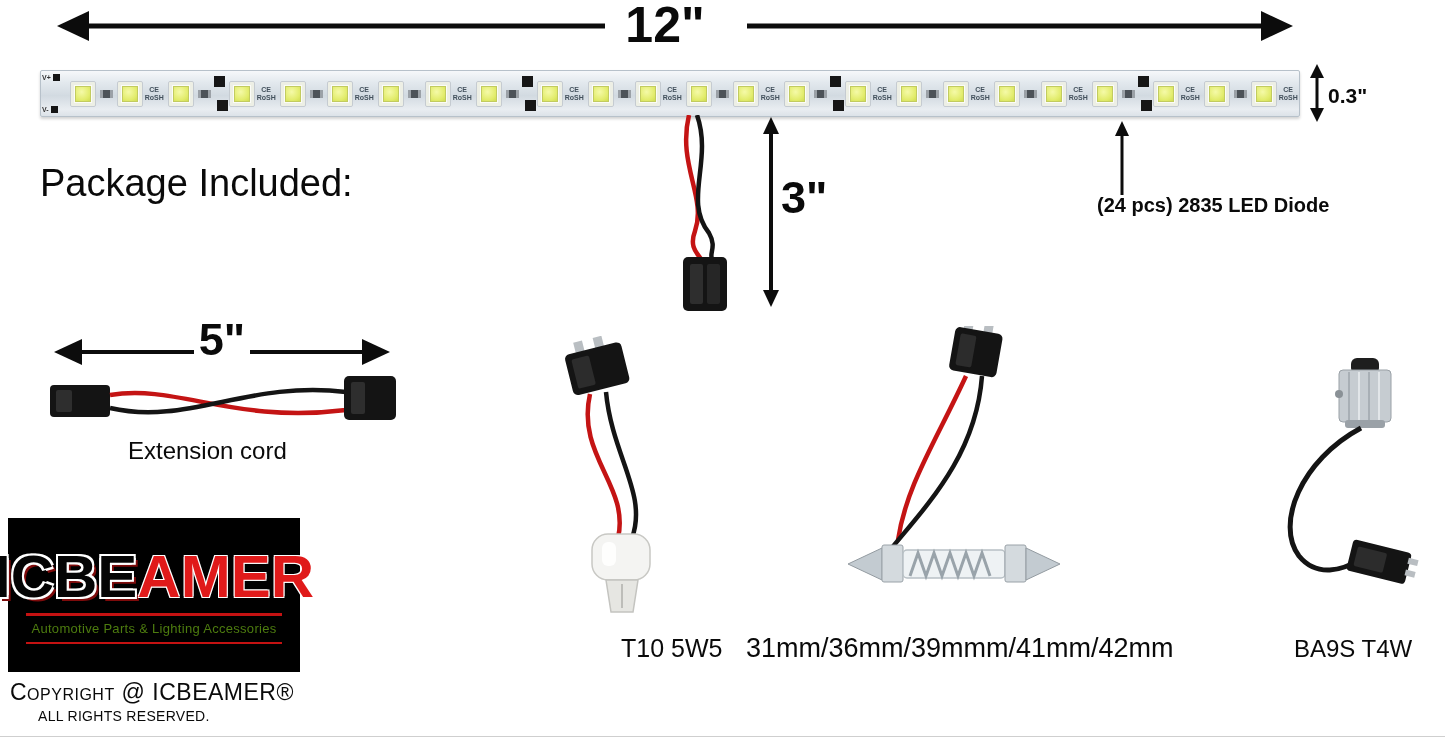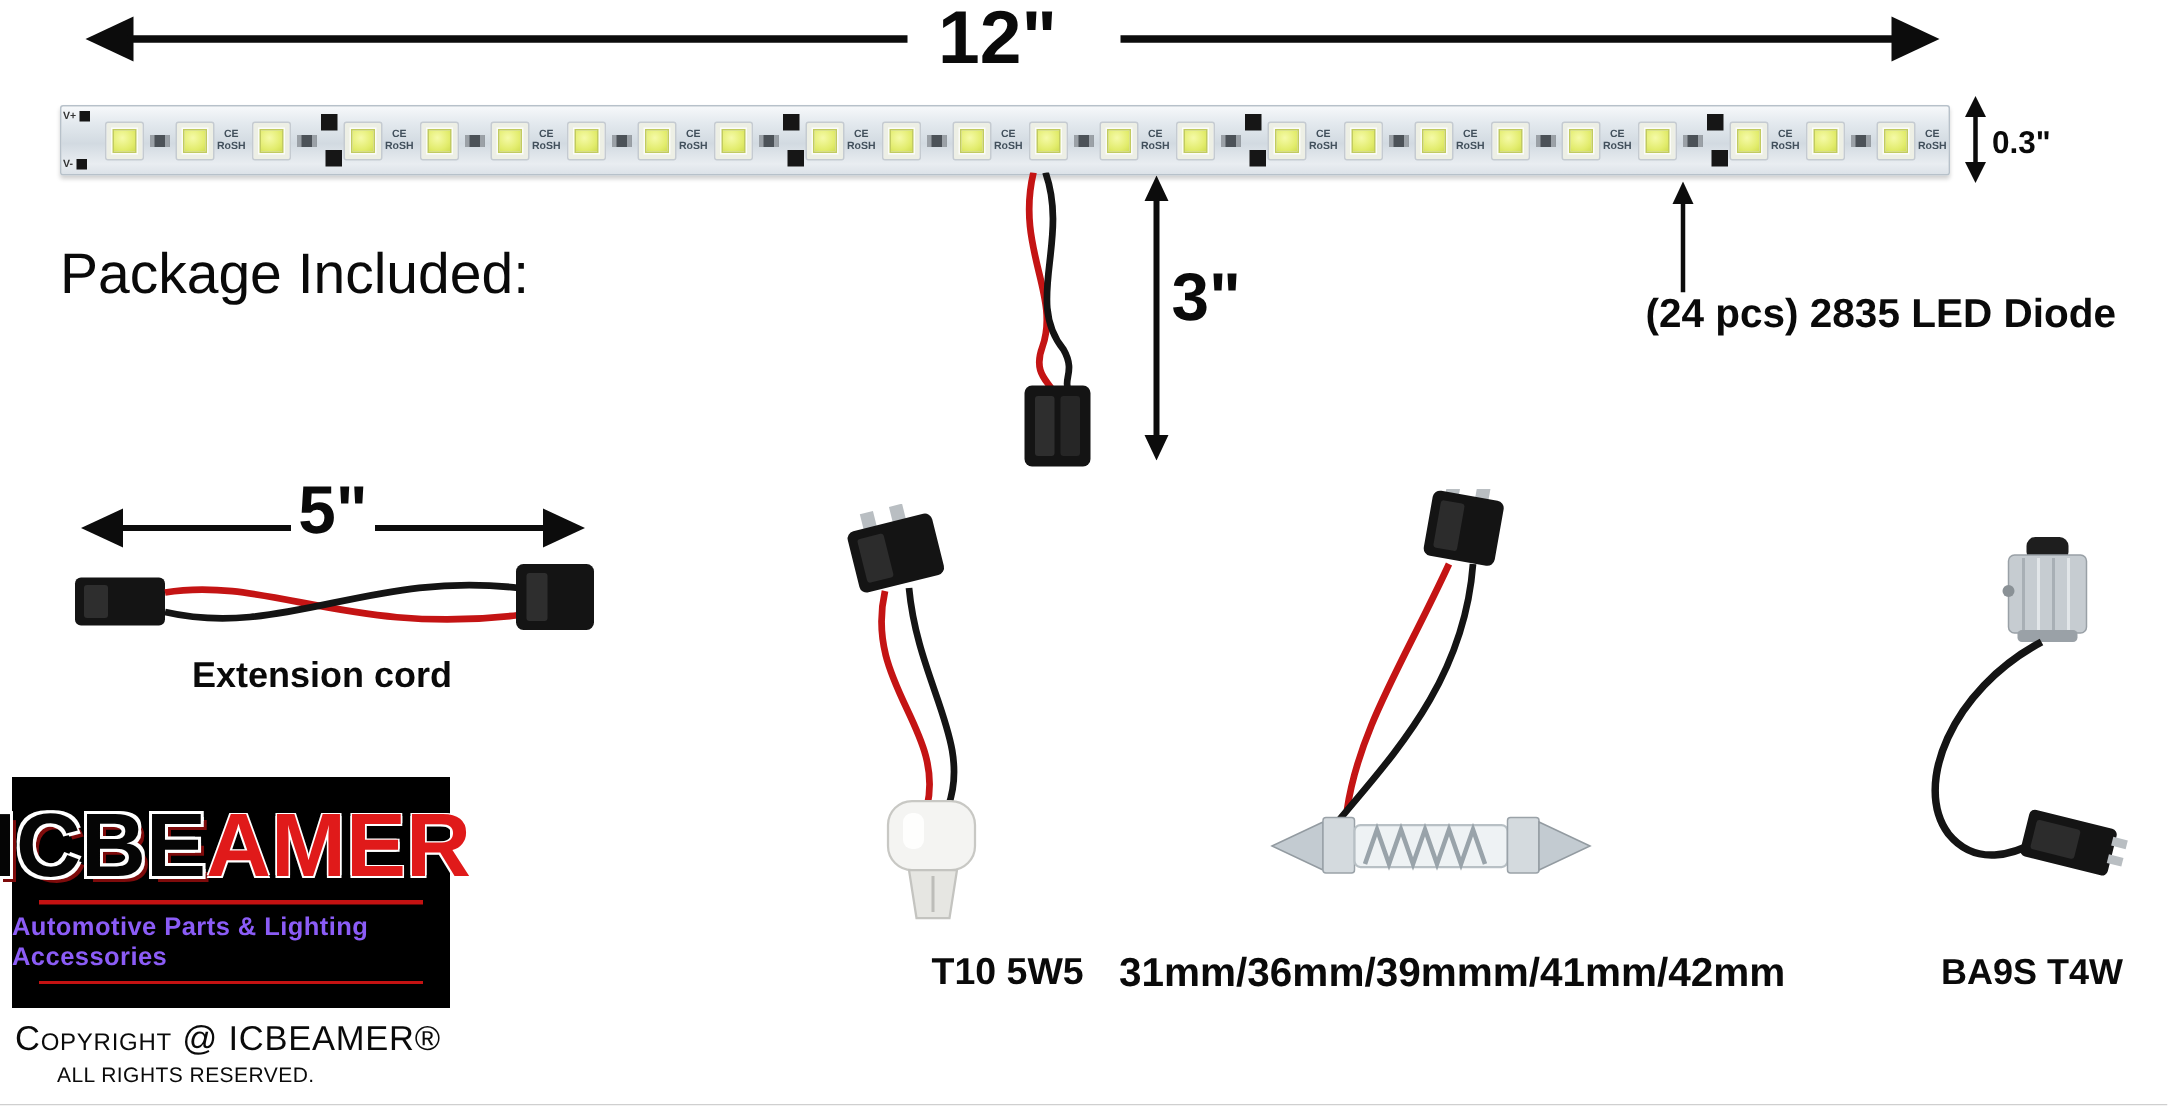--- a/index.html
+++ b/index.html
@@ -27,37 +27,37 @@
   .joint { width:14px; align-self:stretch; display:flex; flex-direction:column; justify-content:space-between; padding:5px 0; }
   .joint::before, .joint::after { content:""; width:11px; height:11px; background:#161616; }
   .joint::before { align-self:flex-start; }
   .joint::after { align-self:flex-end; }
 
   
   #dim12-text { left:565px; top:-4px; width:200px; text-align:center; font-size:50px; }
   #dim03-text { left:1328px; top:84px; font-size:21px; }
   #dim3-text  { left:781px; top:172px; font-size:45px; }
   #dim5-text  { left:157px; top:314px; width:130px; text-align:center; font-size:45px; }
-  #diode-note { left:1097px; top:194px; font-size:27px; }
+  #diode-note { left:1097px; top:194px; font-size:20px; }
   #package-heading { position:absolute; left:40px; top:162px; font-size:38px; font-weight:normal; }
 
-  .part-label { position:absolute; font-weight:bold; font-size:25px; color:#0a0a0a; white-space:nowrap; }
+  .part-label { position:absolute; font-weight:normal; font-size:25px; color:#0a0a0a; white-space:nowrap; }
   #ext-label { left:128px; top:437px; font-size:24px; }
   #t10-label { left:577px; top:634px;margin-left:44px; }
   #festoon-label { left:746px; top:633px; font-size:27px; }
   #ba9s-label { left:1294px; top:635px; font-size:24px; }
 
   
   #logo { position:absolute; left:8px; top:518px; width:292px; height:154px; background:#000;
     display:flex; flex-direction:column; align-items:center; justify-content:center; }
   #logo-text { font-size:60px; font-weight:bold; line-height:1; white-space:nowrap; }
   #logo-icbe { color:#050505; text-shadow:-2px -2px 0 #fff, 2px -2px 0 #fff, -2px 2px 0 #fff, 2px 2px 0 #fff, 4px 4px 0 #7e0b0b; }
   #logo-amer { color:#e01a1a; text-shadow:-1px -1px 0 #fff, 1px -1px 0 #fff, -1px 1px 0 #fff, 1px 1px 0 #fff; }
   .logo-line { width:88%; height:3px; background:#c41212; margin:6px 0 5px; }
-  #logo-tagline { color:#8b5cf6; font-size:17px; font-weight:bold; letter-spacing:.3px; }
+  #logo-tagline { color:#4d7c0f; font-size:13px; font-weight:normal; letter-spacing:.3px; }
   .logo-line2 { width:88%; height:2px; background:#c41212; margin-top:6px; }
 
   #copyright { position:absolute; left:10px; top:679px; font-size:23px; font-variant:small-caps; letter-spacing:.5px; }
   #rights { position:absolute; left:10px; top:708px; font-size:14px; letter-spacing:.3px;margin-left:28px; }
 </style>
 </head>
 <body>
 
 <div id="canvas">
 

